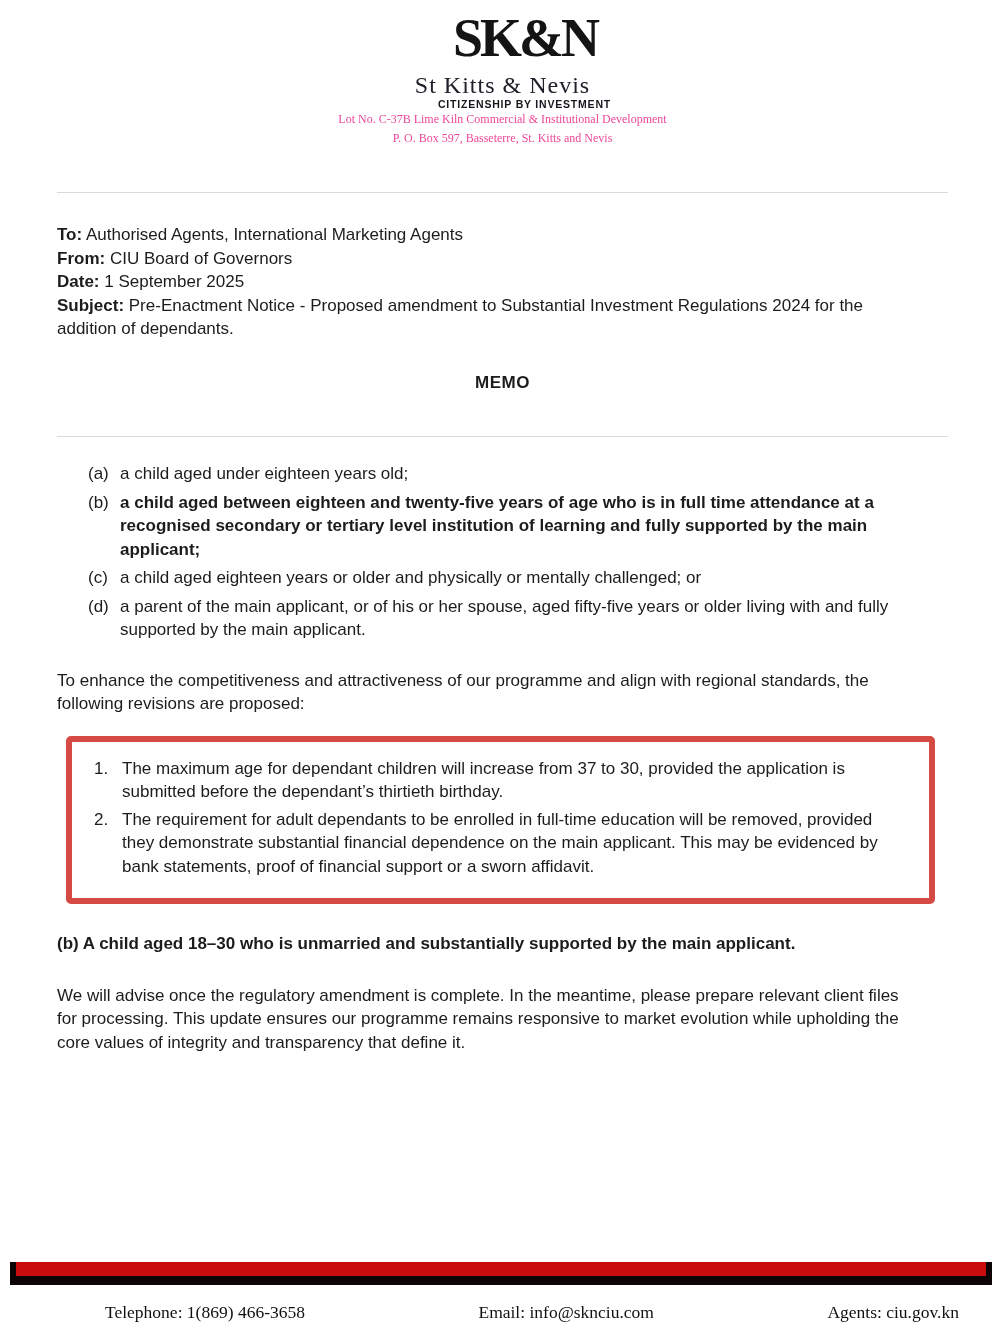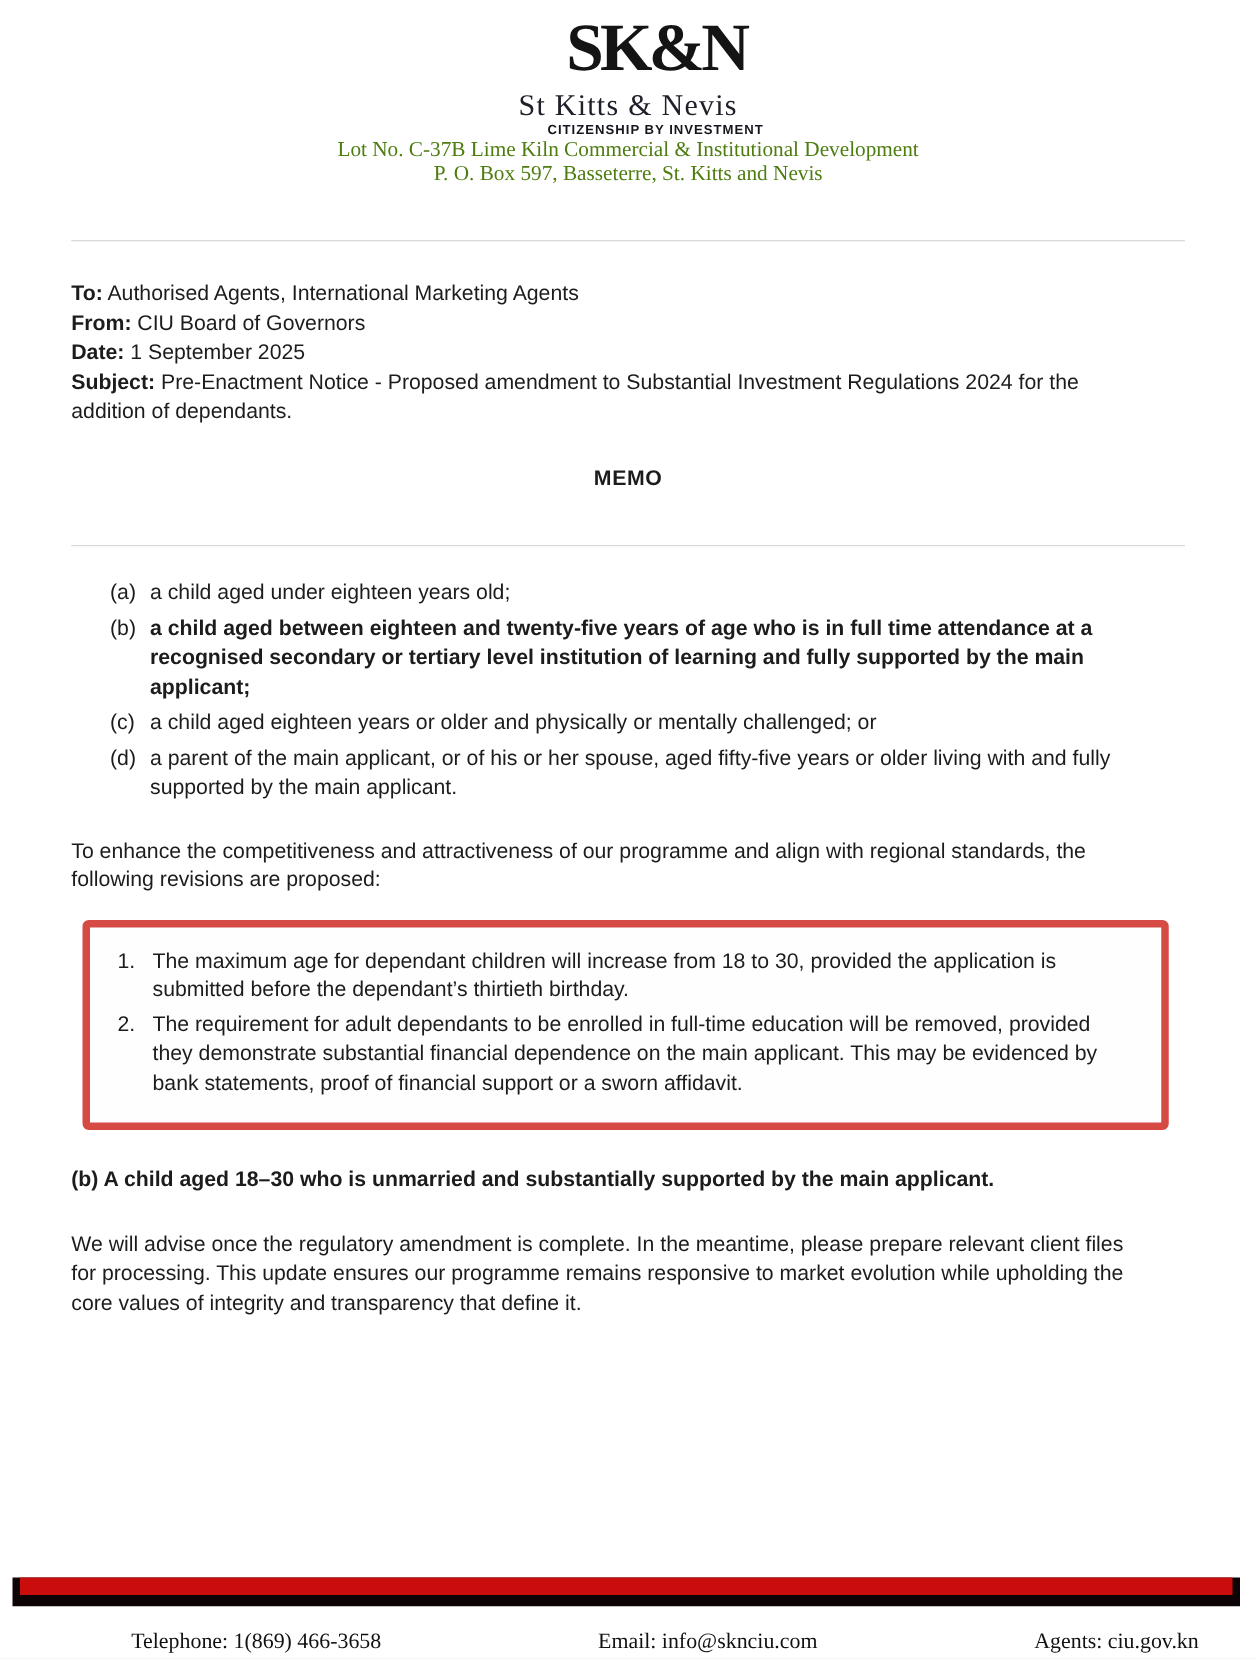--- a/index.html
+++ b/index.html
@@ -30,21 +30,21 @@
     font-weight:bold; font-size:10.5px; line-height:12px;
     letter-spacing:0.8px; color:#16161e;margin-left:44px;
   }
   .unit-title {
     font-family:"Liberation Serif", serif;
     font-weight:bold; font-size:21px; line-height:24px; margin-top:9px;
     color:#111;
   }
   .addr {
     font-family:"Liberation Serif", serif;
-    font-size:17px; line-height:19px; color:#4d7c0f;text-align:center;
+    font-size:12px; line-height:19px; color:#ec4899;text-align:center;
   }
   
   .rule {
     border:none; border-top:1.5px solid #d9d9d9;
     width:891px; margin:0 auto 0 57px;
   }
   .rule-top { margin-top:44px; }
   .rule-memo { margin-top:42px; }
   
   .content { width:891px; margin-left:57px; font-size:17px; line-height:23.5px; }
@@ -146,21 +146,21 @@
         <span class="def-marker">(d)</span>
         <span class="def-text">a parent of the main applicant, or of his or her spouse, aged fifty-five years or older living with and fully supported by the main applicant.</span>
       </div>
     </div>
 
     <p class="para">To enhance the competitiveness and attractiveness of our programme and align with regional standards, the following revisions are proposed:</p>
 
     <div class="highlight-box">
       <div class="rev-item">
         <span class="rev-number">1.</span>
-        <span class="rev-text">The maximum age for dependant children will increase from 18 to 30, provided the application is submitted before the dependant’s thirtieth birthday.</span>
+        <span class="rev-text">The maximum age for dependant children will increase from 37 to 30, provided the application is submitted before the dependant’s thirtieth birthday.</span>
       </div>
       <div class="rev-item">
         <span class="rev-number">2.</span>
         <span class="rev-text">The requirement for adult dependants to be enrolled in full-time education will be removed, provided they demonstrate substantial financial dependence on the main applicant. This may be evidenced by bank statements, proof of financial support or a sworn affidavit.</span>
       </div>
     </div>
 
 
     <p class="para clause-bold">(b) A child aged 18–30 who is unmarried and substantially supported by the main applicant.</p>
 

